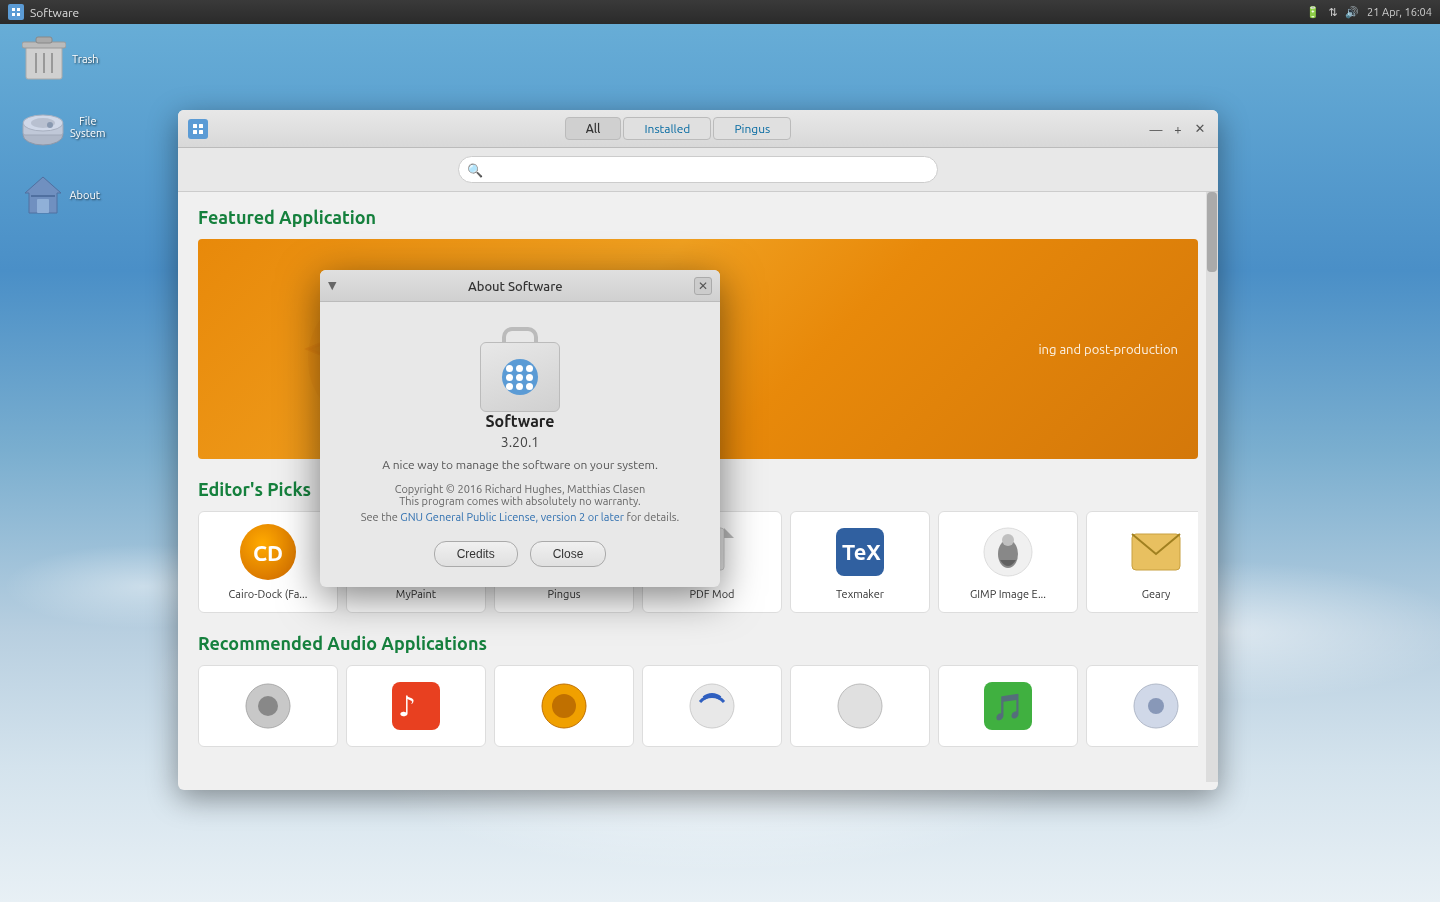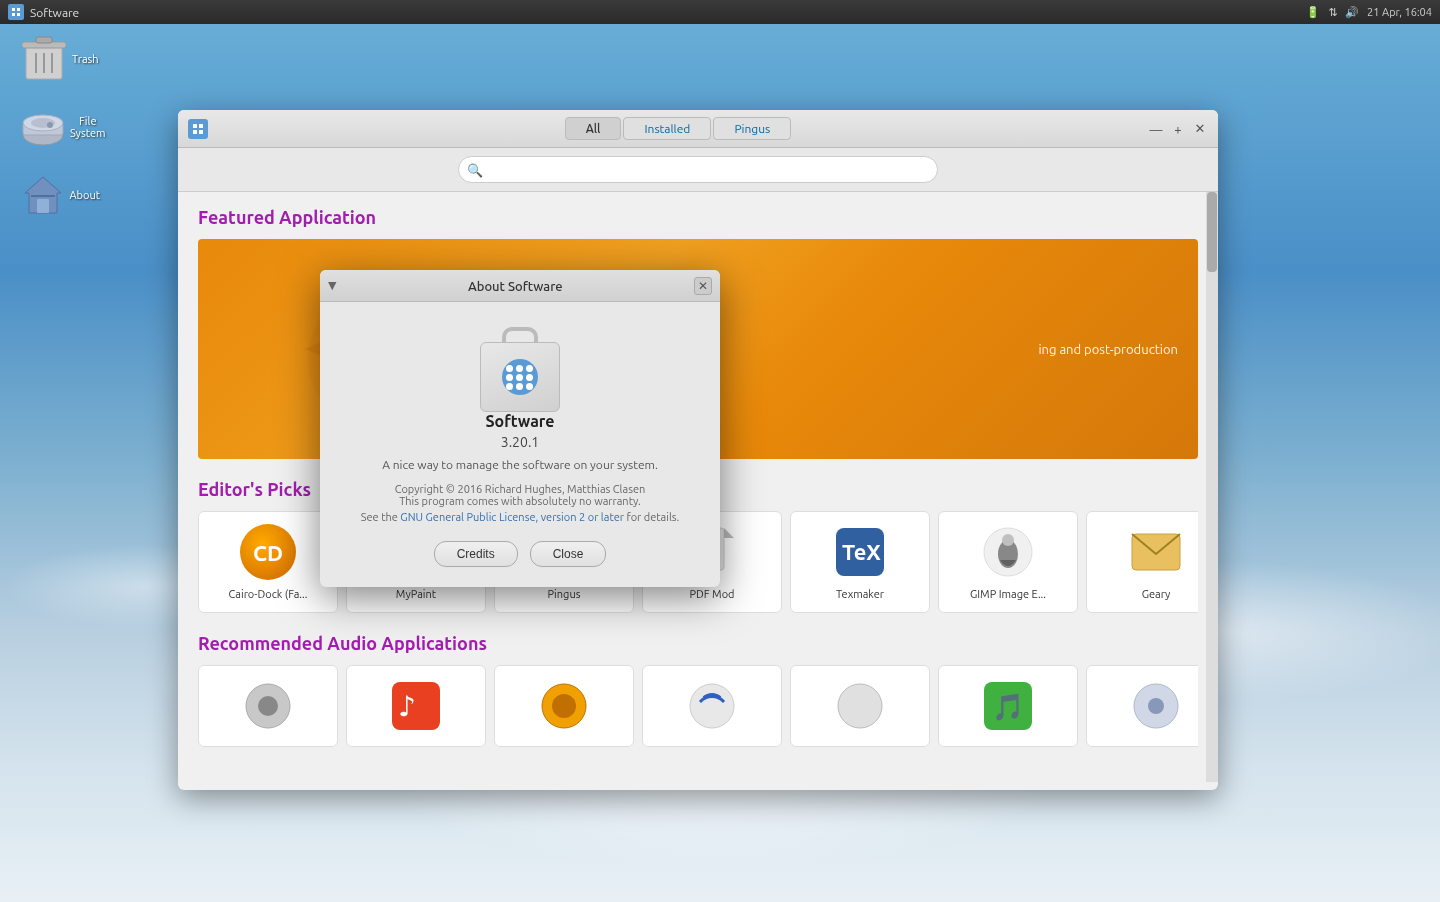--- a/index.html
+++ b/index.html
@@ -207,21 +207,21 @@
       width: 10px;
       height: 80px;
       background: #aaa;
       border-radius: 4px;
       left: 1px;
     }
 
     .section-title {
       font-size: 18px;
       font-weight: bold;
-      color: #a21caf;
+      color: #15803d;
       margin-bottom: 12px;
     }
 
     
     .featured-banner {
       width: 100%;
       height: 220px;
       background: linear-gradient(135deg, #e8890a 0%, #f0a020 40%, #e8890a 60%, #d4780a 100%);
       border-radius: 4px;
       margin-bottom: 20px;

